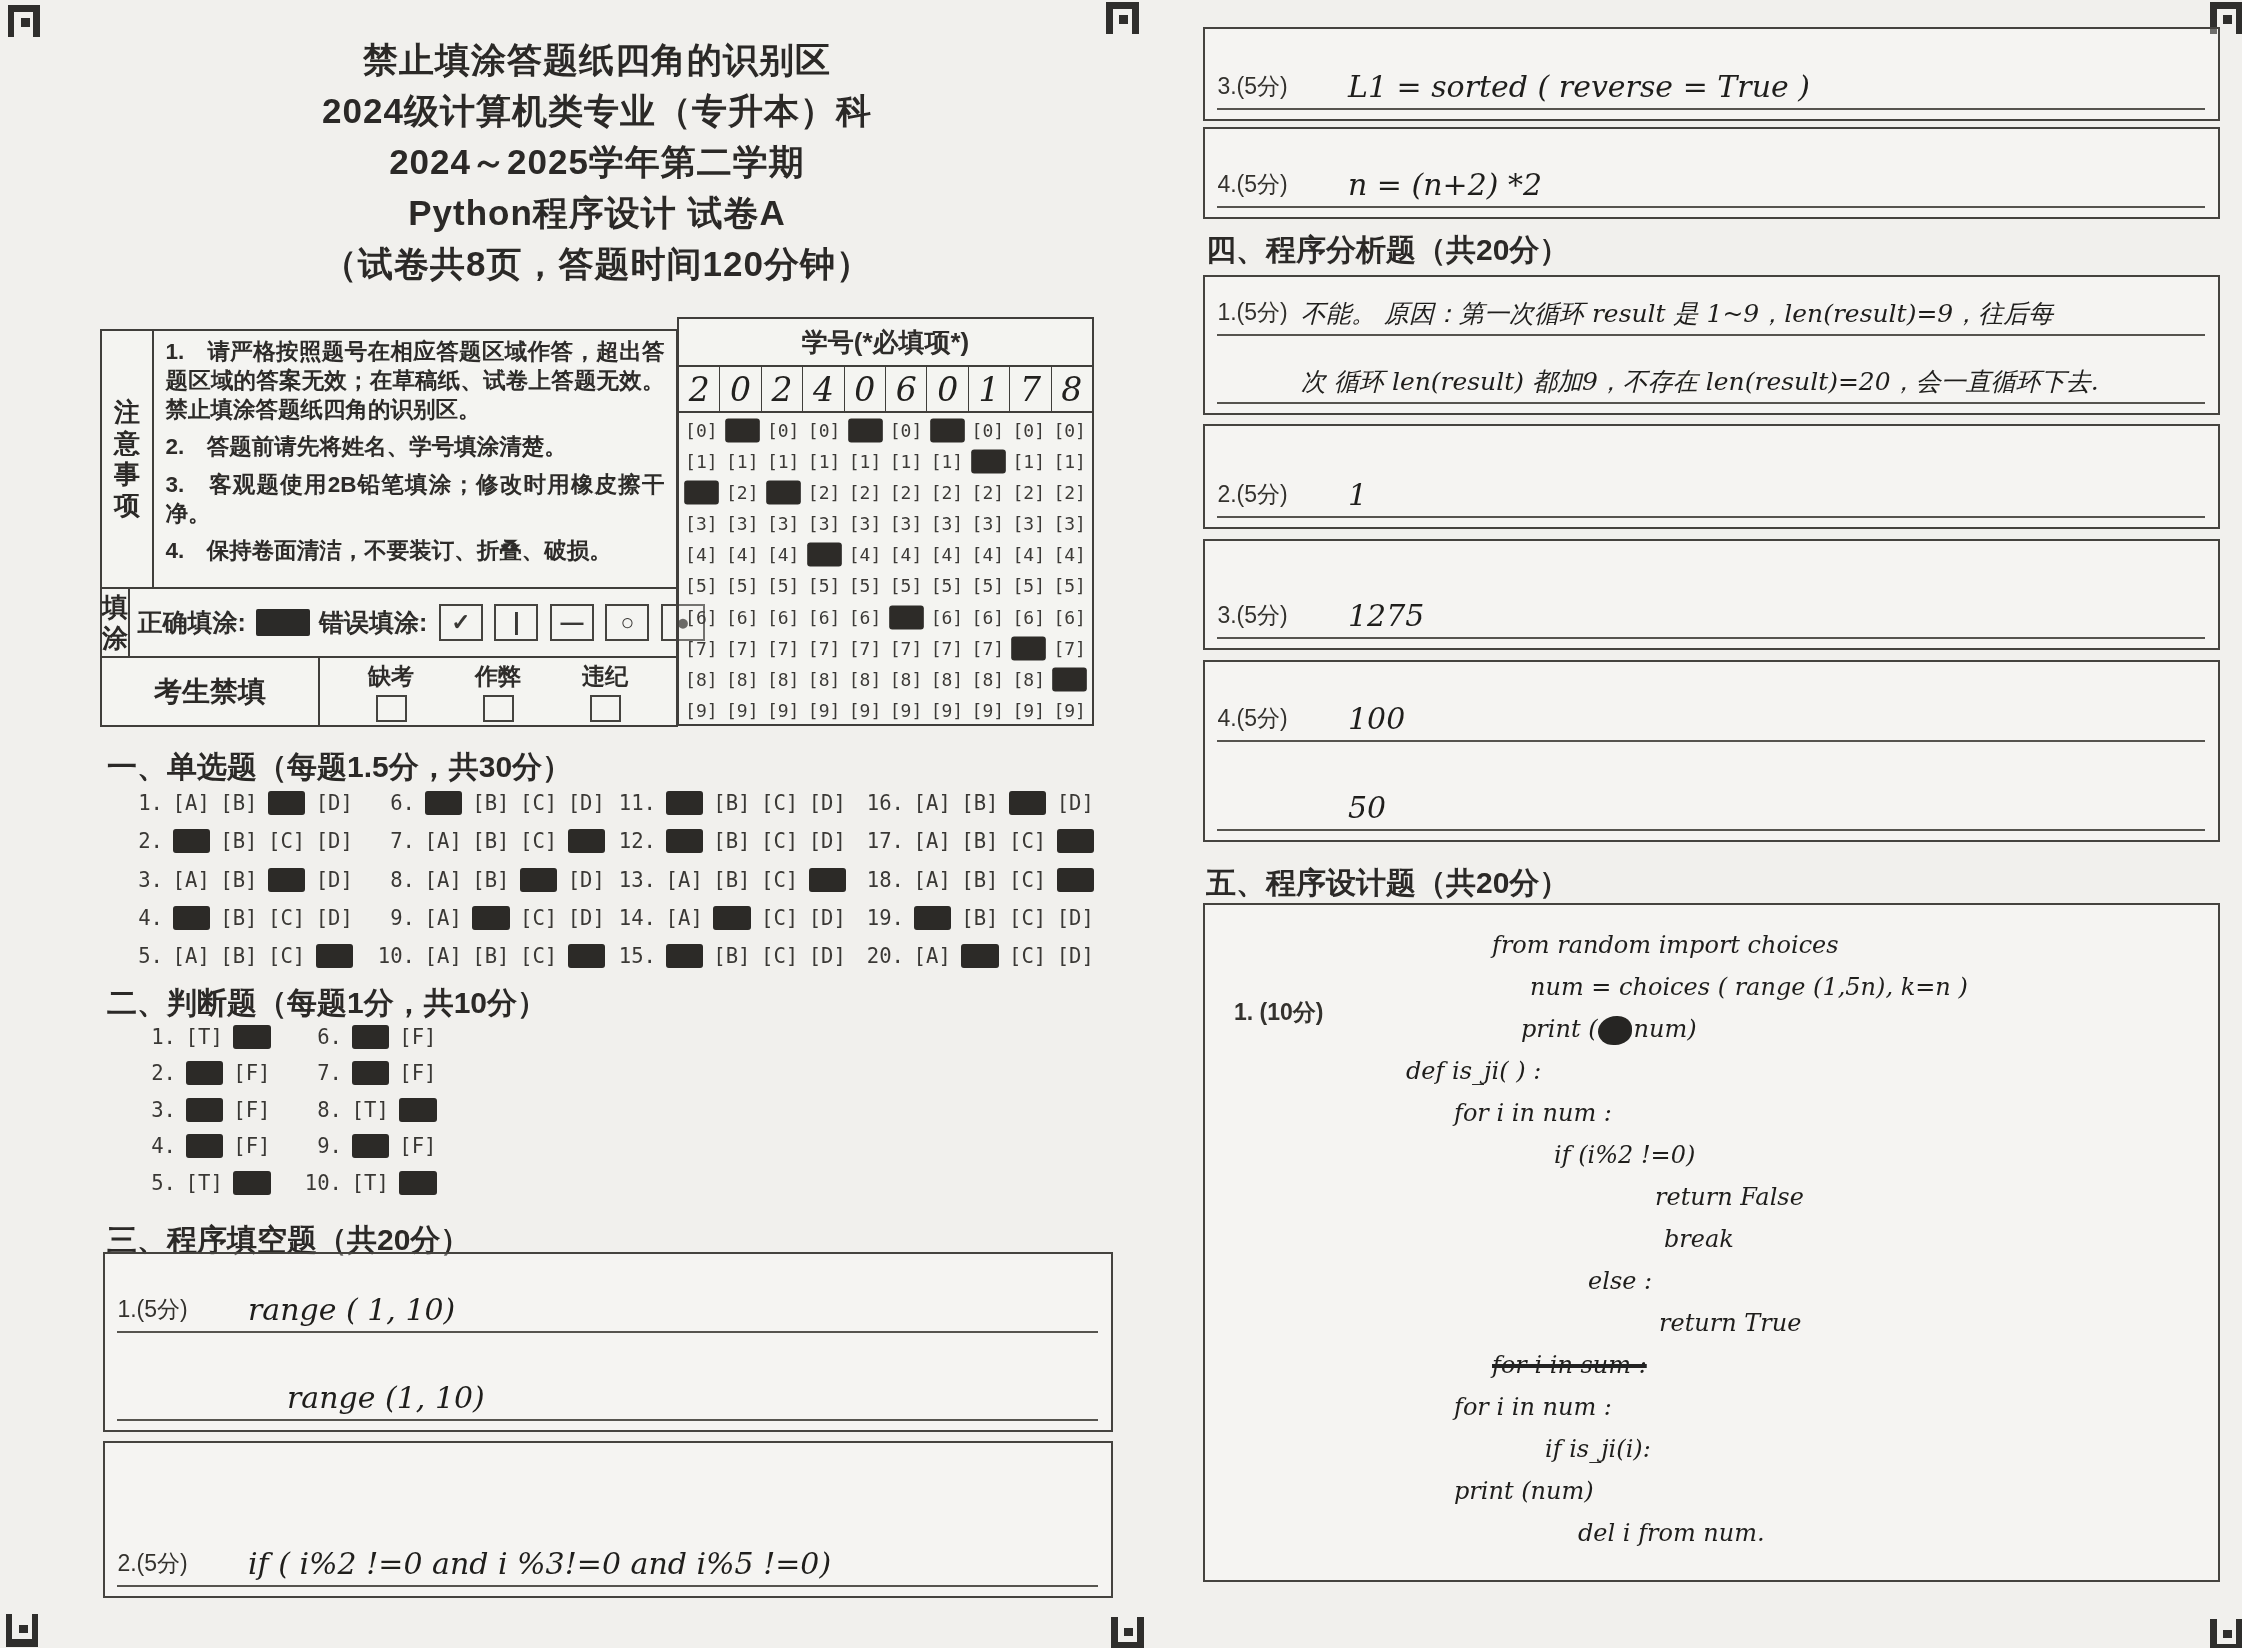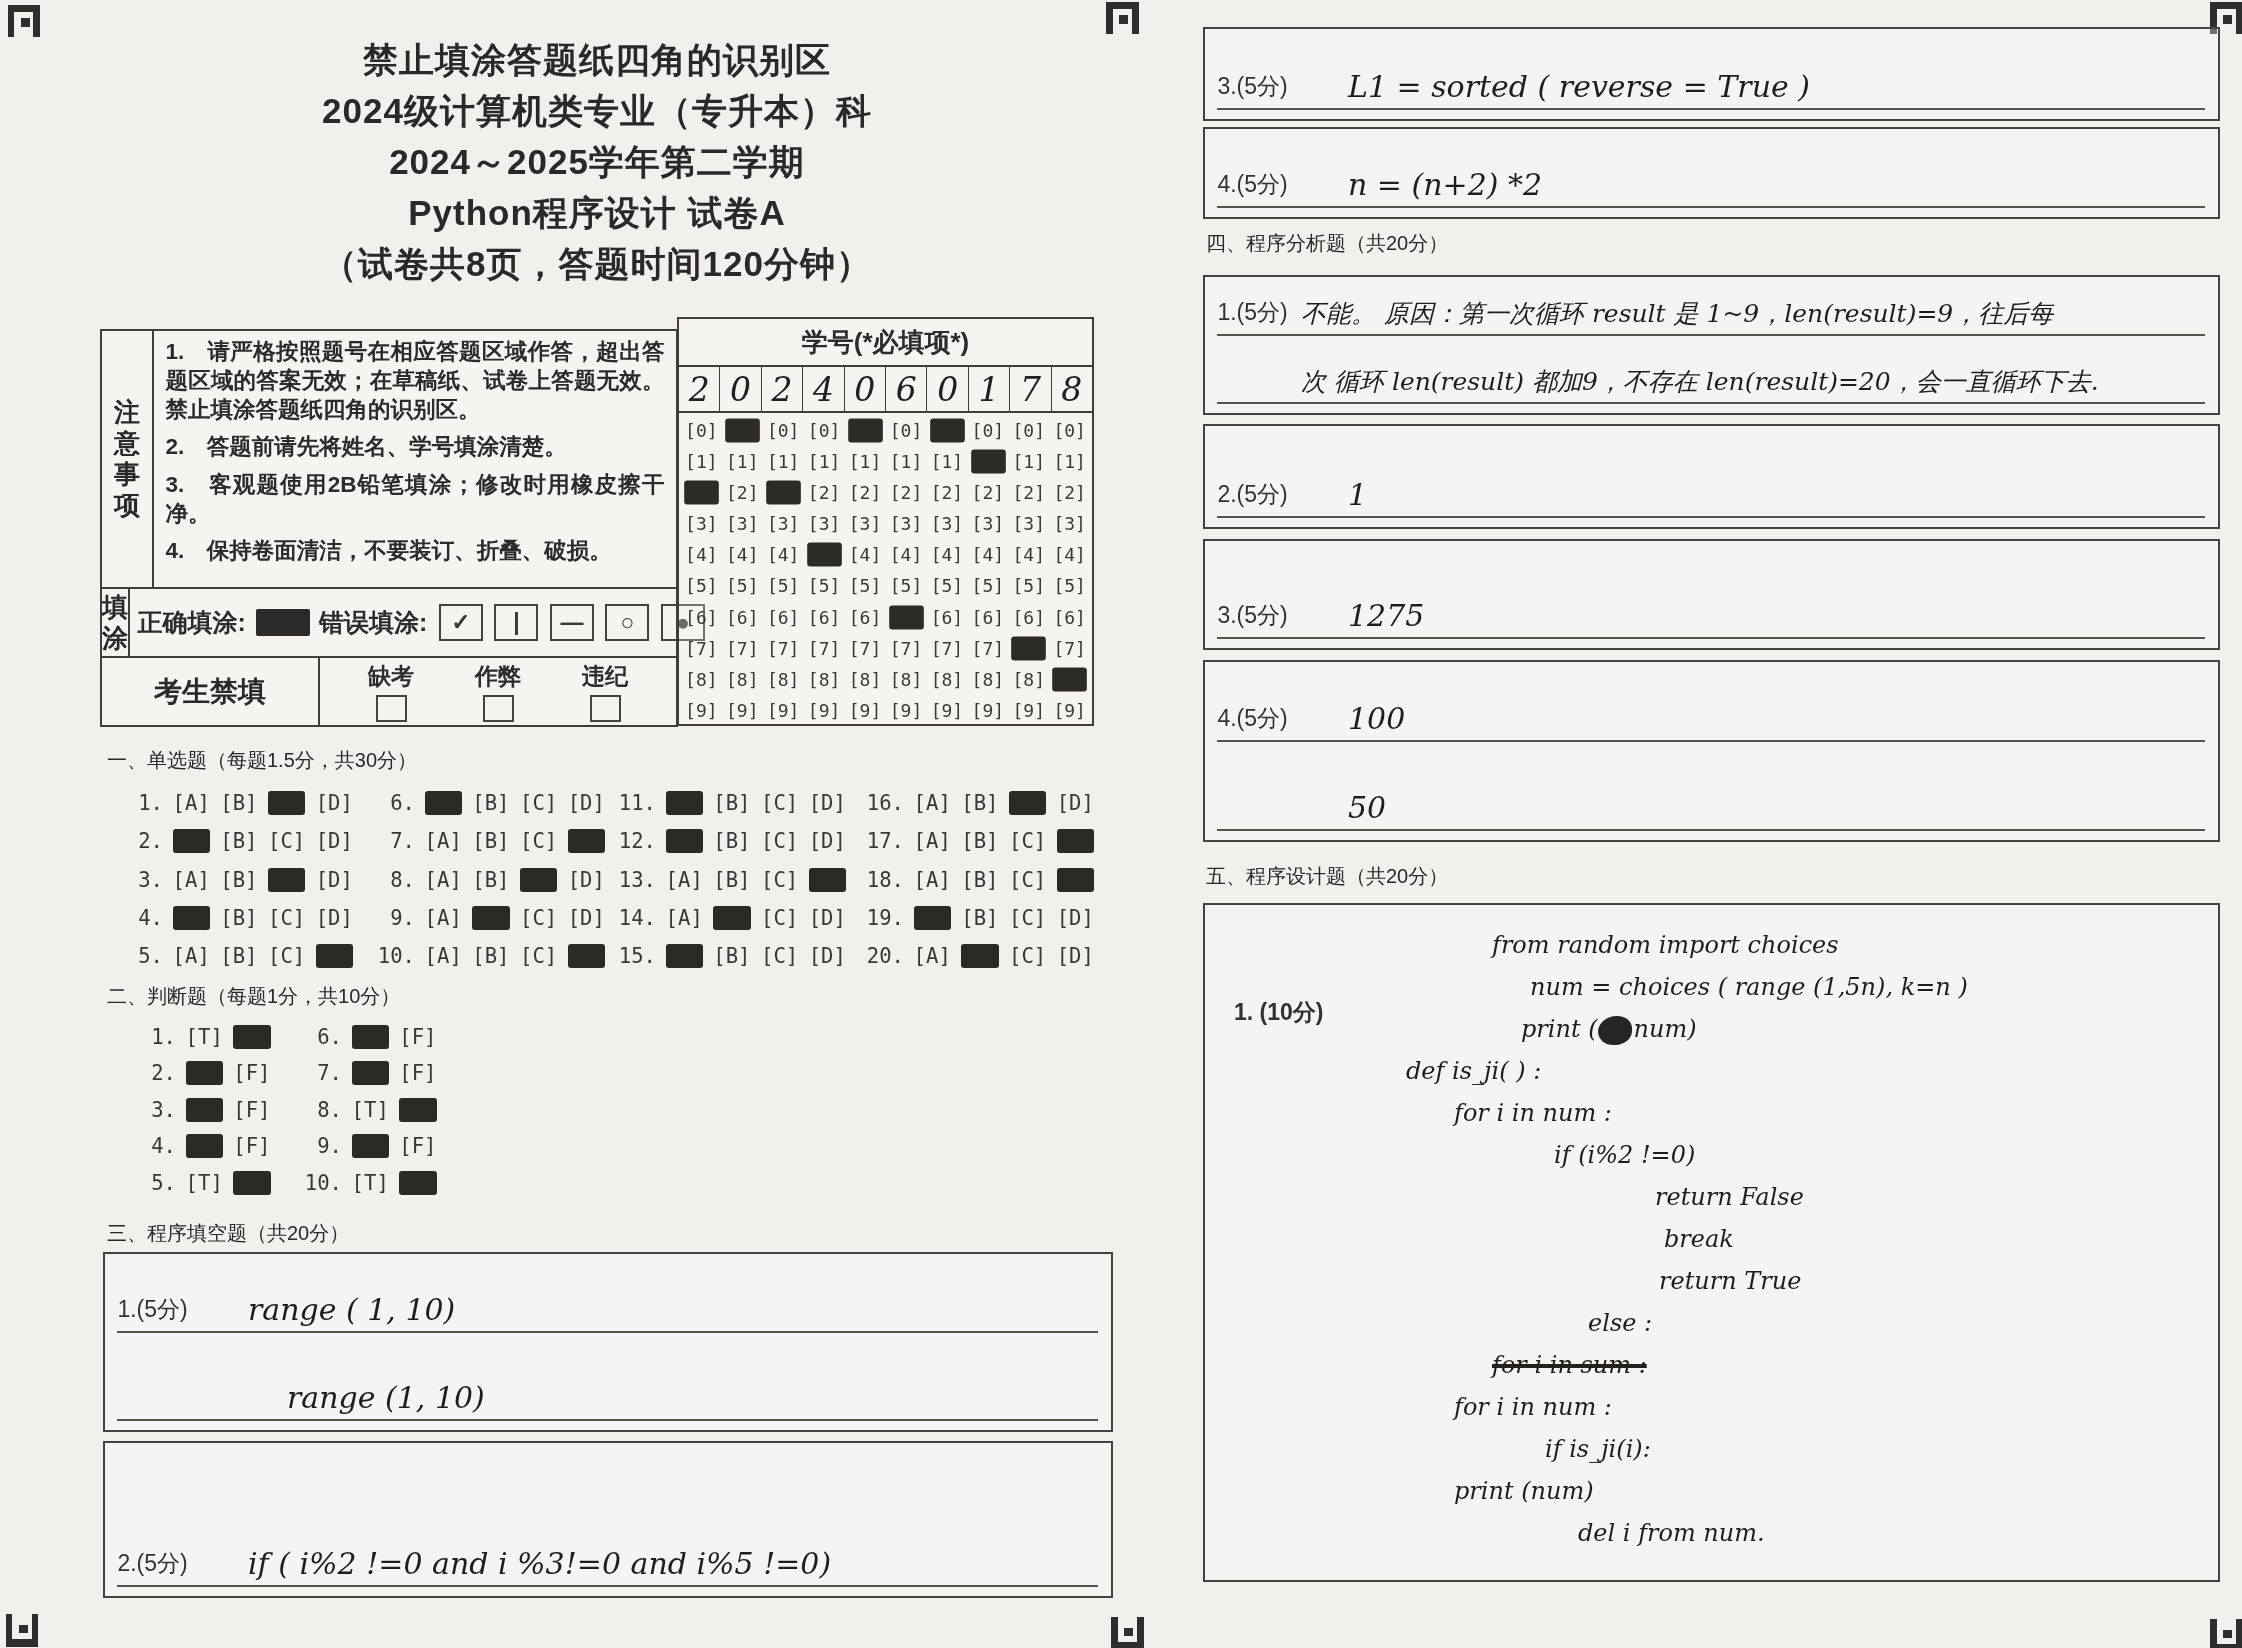--- a/index.html
+++ b/index.html
@@ -14,21 +14,21 @@
   .marker::before{content:"";position:absolute;left:6.7px;right:6.7px;background:#f1f0ed;}
   .marker.open-bottom::before{top:7.6px;bottom:0;}
   .marker.open-top::before{top:0;bottom:7.6px;}
   .marker::after{content:"";position:absolute;left:13.4px;width:8.6px;height:8.6px;background:#2f2e2c;}
   .marker.open-bottom::after{top:13.4px;}
   .marker.open-top::after{bottom:13.4px;}
 
   
   .title-block{position:absolute;left:100px;top:34px;width:994px;text-align:center;}
   .title-block div{font-size:35px;font-weight:700;line-height:51px;color:#2b2927;letter-spacing:1px;}
-  .sec-title{position:absolute;font-size:20px;font-weight:400;color:#2b2927;white-space:nowrap;}
+  .sec-title{position:absolute;font-size:30px;font-weight:700;color:#2b2927;white-space:nowrap;}
 
   
   .notice{position:absolute;left:100px;top:329px;width:574px;height:394px;border:2.9px solid #403e3b;display:flex;flex-direction:column;background:rgba(255,255,255,.25);}
   .n-row{display:flex;border-bottom:2.9px solid #403e3b;}
   .n-row:last-child{border-bottom:none;}
   .n-label{border-right:2.9px solid #403e3b;display:flex;align-items:center;justify-content:center;font-weight:700;color:#2b2927;}
   .n-label.vert{width:50px;font-size:26px;line-height:31px;text-align:center;flex-direction:column;}
   .row-notes{height:256px;}
   .row-fill{height:67px;}
   .row-forbid{flex:1;}
@@ -780,22 +780,22 @@
       <div class="code-line" style="margin-left: 134px;">
         <span>print (</span>
         <span class="scribble"></span>
         <span>num)</span>
       </div>
       <div class="code-line" style="margin-left: 19px;">def  is_ji( ) :</div>
       <div class="code-line" style="margin-left: 67px;">for i in num :</div>
       <div class="code-line" style="margin-left: 167px;">if (i%2 !=0)</div>
       <div class="code-line" style="margin-left: 268px;">return False</div>
       <div class="code-line" style="margin-left: 277px;">break</div>
+      <div class="code-line" style="margin-left: 201px;">else :</div>
       <div class="code-line" style="margin-left: 272px;">return True</div>
-      <div class="code-line" style="margin-left: 201px;">else :</div>
       <div class="code-line strike" style="margin-left: 105px;">for i in sum :</div>
       <div class="code-line" style="margin-left: 67px;">for i in num :</div>
       <div class="code-line" style="margin-left: 158px;">if is_ji(i):</div>
       <div class="code-line" style="margin-left: 67px;">print (num)</div>
       <div class="code-line" style="margin-left: 191px;">del i from num.</div>
     </div>
 </div>
 
 
 </body></html>

